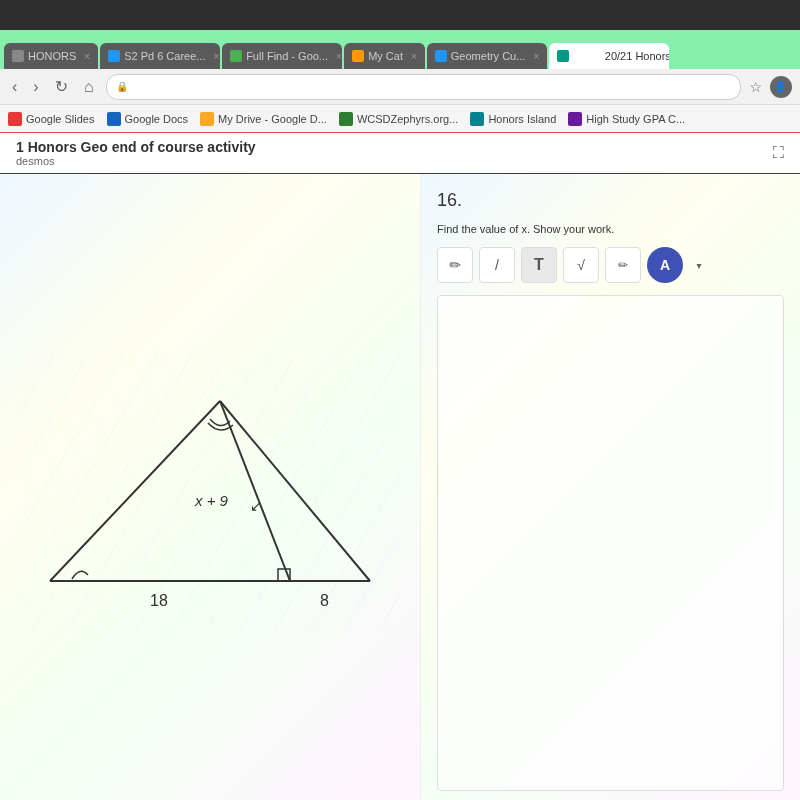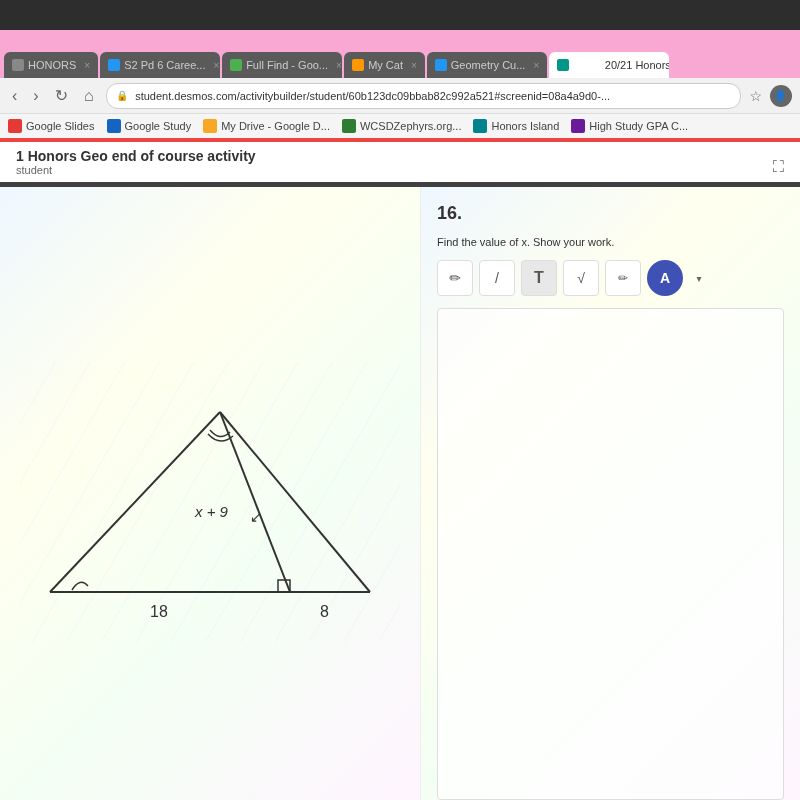--- a/index.html
+++ b/index.html
@@ -16,22 +16,22 @@
       background: #2d2d2d;
       height: 30px;
       display: flex;
       align-items: center;
       padding: 0 8px;
       gap: 4px;
     }
 
     
     .tab-bar {
-      background: #f9a8d4;
-      height: 48px;
+      background: #86efac;
+      height: 39px;
       display: flex;
       align-items: flex-end;
       padding: 0 4px;
       overflow: hidden;
     }
     .tab {
       height: 26px;
       background: #5a5a5a;
       border-radius: 6px 6px 0 0;
       display: flex;
@@ -118,21 +118,21 @@
     }
 
     
     .bookmarks-bar {
       background: #f5f5f5;
       height: 28px;
       display: flex;
       align-items: center;
       padding: 0 8px;
       gap: 12px;
-      border-bottom: 4px solid #ef4444;
+      border-bottom: 1px solid #ef4444;
       font-size: 11px;
       color: #444;
       overflow: hidden;
     }
     .bookmark-item {
       display: flex;
       align-items: center;
       gap: 4px;
       white-space: nowrap;
       cursor: pointer;
@@ -154,23 +154,23 @@
     .page-content {
       background: #fff;
       height: calc(800px - 30px - 32px - 36px - 28px);
       display: flex;
       flex-direction: column;
     }
 
     
     .page-header {
       padding: 6px 16px;
-      border-bottom: 5px solid #404040;
-      display: flex;
-      align-items: flex-end;
+      border-bottom: 1px solid #404040;
+      display: flex;
+      align-items: center;
       justify-content: space-between;
     }
     .page-title-area {
       display: flex;
       flex-direction: column;
     }
     .page-title {
       font-size: 14px;
       font-weight: 600;
       color: #333;
@@ -316,36 +316,35 @@
   </div>
 </div>
 
 <div class="address-bar">
   <span class="nav-btn">‹</span>
   <span class="nav-btn">›</span>
   <span class="nav-btn">↻</span>
   <span class="nav-btn">⌂</span>
   <div class="url-box">
     <span class="url-icon">🔒</span>
-    <span style="font-size:11px; color:#333;">student.desmos.com/activitybuilder/student/60b123dc09bbab82c992a521#screenid=08a4a9d0-...</span>
   </div>
   <span class="star-btn">☆</span>
   <div class="profile-btn">
     <span>👤</span>
   </div>
 </div>
 
 <div class="bookmarks-bar">
   <div class="bookmark-item">
     <div class="bm-icon red"></div>
     <span>Google Slides</span>
   </div>
   <div class="bookmark-item">
     <div class="bm-icon blue"></div>
-    <span>Google Study</span>
+    <span>Google Docs</span>
   </div>
   <div class="bookmark-item">
     <div class="bm-icon yellow"></div>
     <span>My Drive - Google D...</span>
   </div>
   <div class="bookmark-item">
     <div class="bm-icon green"></div>
     <span>WCSDZephyrs.org...</span>
   </div>
   <div class="bookmark-item">
@@ -356,21 +355,21 @@
     <div class="bm-icon purple"></div>
     <span>High Study GPA C...</span>
   </div>
 </div>
 
 <div class="page-content">
 
   <div class="page-header">
     <div class="page-title-area">
       <span class="page-title">1 Honors Geo end of course activity</span>
-      <span class="page-subtitle">student</span>
+      <span class="page-subtitle">desmos</span>
     </div>
     <span class="expand-icon">⛶</span>
   </div>
 
   <div class="main-area">
 
     <div class="left-panel">
       <div class="triangle-container">
         <svg width="380" height="280" viewBox="0 0 380 280">
 
@@ -405,21 +404,21 @@
           <text x="230" y="160" font-family="Arial" font-size="14" fill="#333">↙</text>
 
           <text x="130" y="255" font-family="Arial" font-size="16" fill="#333" font-weight="500">18</text>
 
           <text x="300" y="255" font-family="Arial" font-size="16" fill="#333" font-weight="500">8</text>
         </svg>
       </div>
     </div>
 
     <div class="right-panel">
-      <div style="font-size:18px; font-weight:700; color:#333;">16.</div>
+      <div style="font-size:18px; font-weight:400; color:#333;">16.</div>
       <div style="font-size:11px; color:#333; font-weight:500;">Find the value of x. Show your work.</div>
 
       <div class="toolbar">
         <div class="tool-btn">
           <span>✏</span>
         </div>
         <div class="tool-btn">
           <span>/</span>
         </div>
         <div class="tool-btn text-btn active">

